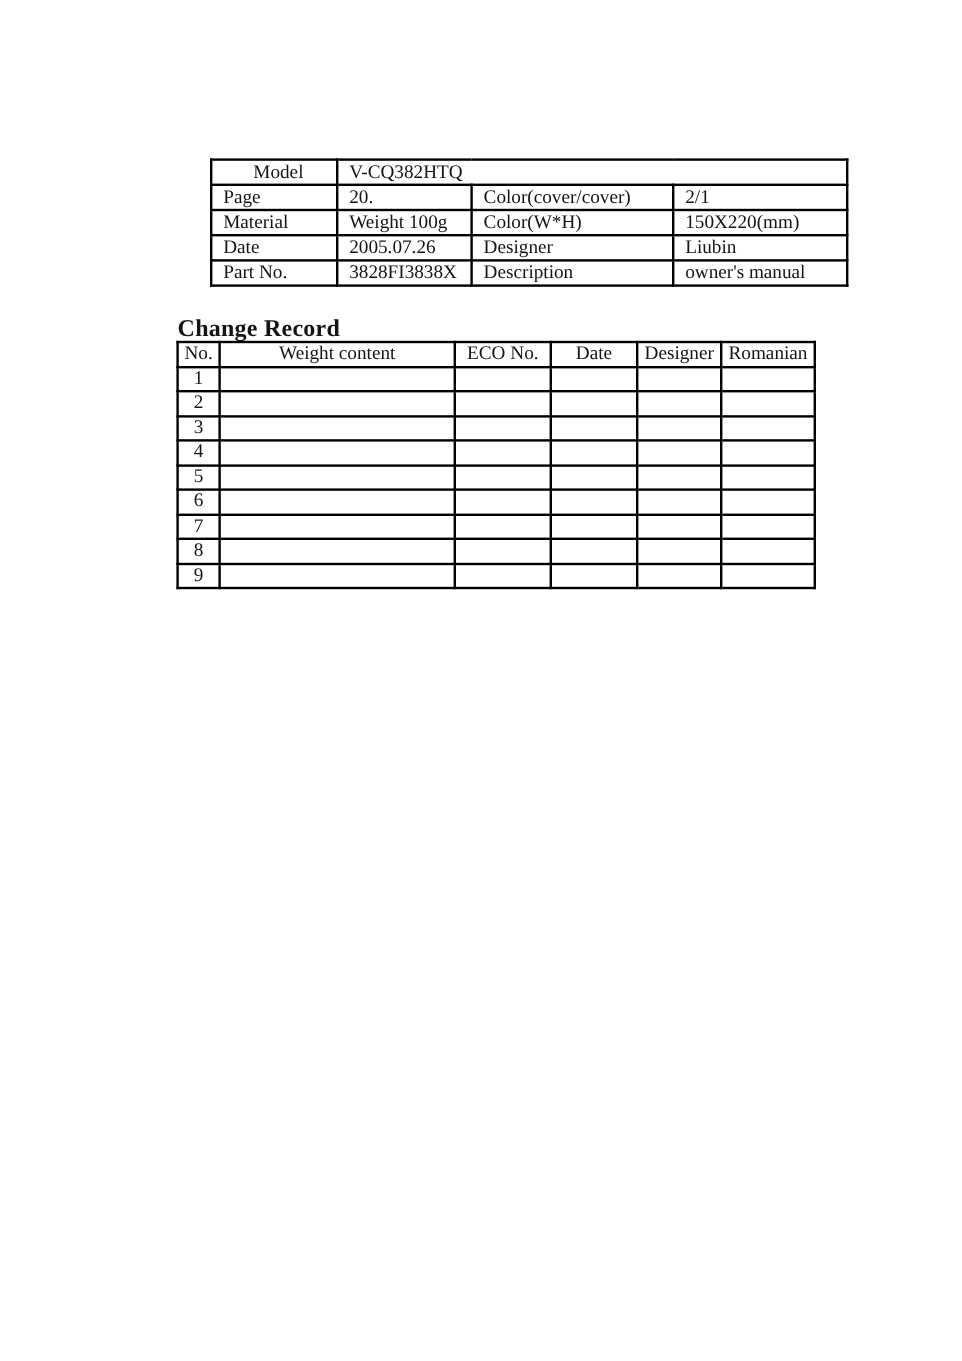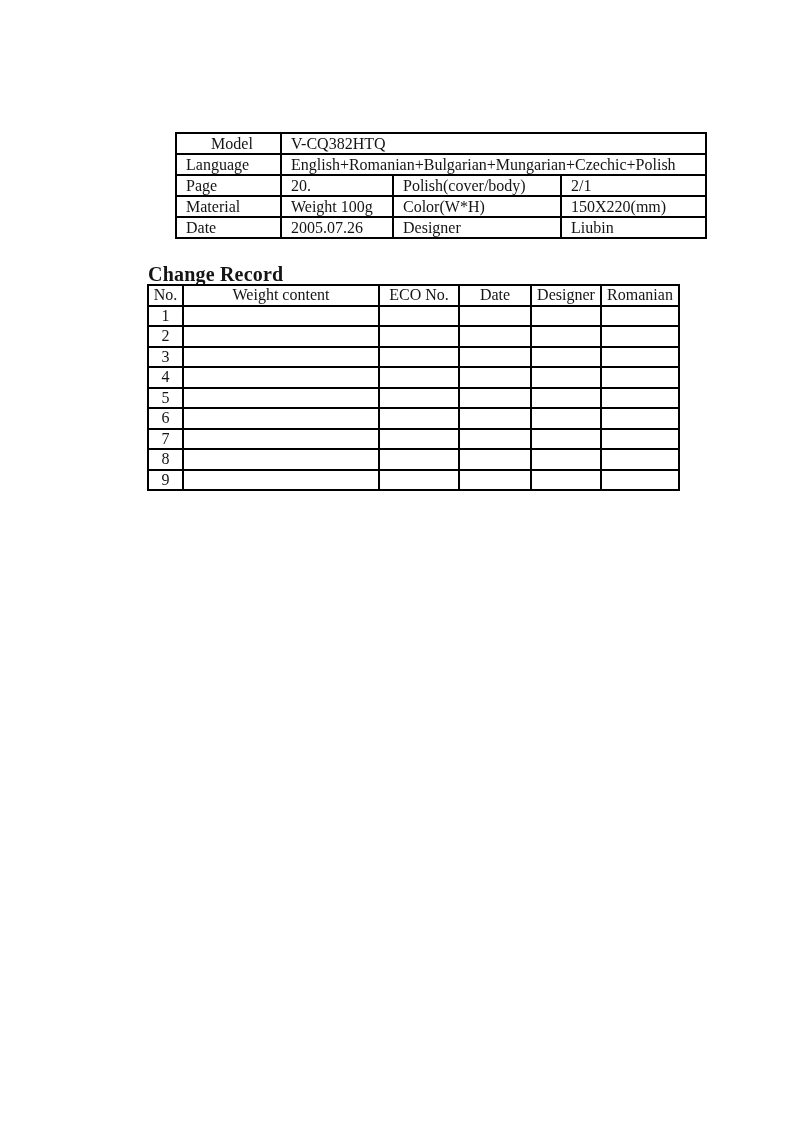--- a/index.html
+++ b/index.html
@@ -85,45 +85,47 @@
         <col style="width:112px">
         <col style="width:168px">
         <col style="width:145px">
     </colgroup>
     <tbody>
       <tr>
         <td class="center">Model</td>
         <td colspan="3">V-CQ382HTQ</td>
       </tr>
       <tr>
-        <td>Language</td>
-        <td colspan="3">English+Romanian+Bulgarian+Mungarian+Czechic+Polish</td>
-      </tr>
-      <tr>
         <td>Page</td>
         <td>
           <div class="split">
             <span>20</span>
             <span>.</span>
           </div>
         </td>
-        <td>Polish(cover/body)</td>
+        <td>Color(cover/cover)</td>
         <td>2/1</td>
       </tr>
       <tr>
         <td>Material</td>
         <td>Weight 100g</td>
         <td>Color(W*H)</td>
         <td>150X220(mm)</td>
       </tr>
       <tr>
         <td>Date</td>
         <td>2005.07.26</td>
         <td>Designer</td>
         <td>Liubin</td>
+      </tr>
+      <tr>
+        <td>Part No.</td>
+        <td>3828FI3838X</td>
+        <td>Description</td>
+        <td>owner's manual</td>
       </tr>
     </tbody>
   </table>
 
   <div class="cr-title">Change Record</div>
 
   <table class="cr-table">
     <colgroup>
       <col style="width:35px">
         <col style="width:196px">

